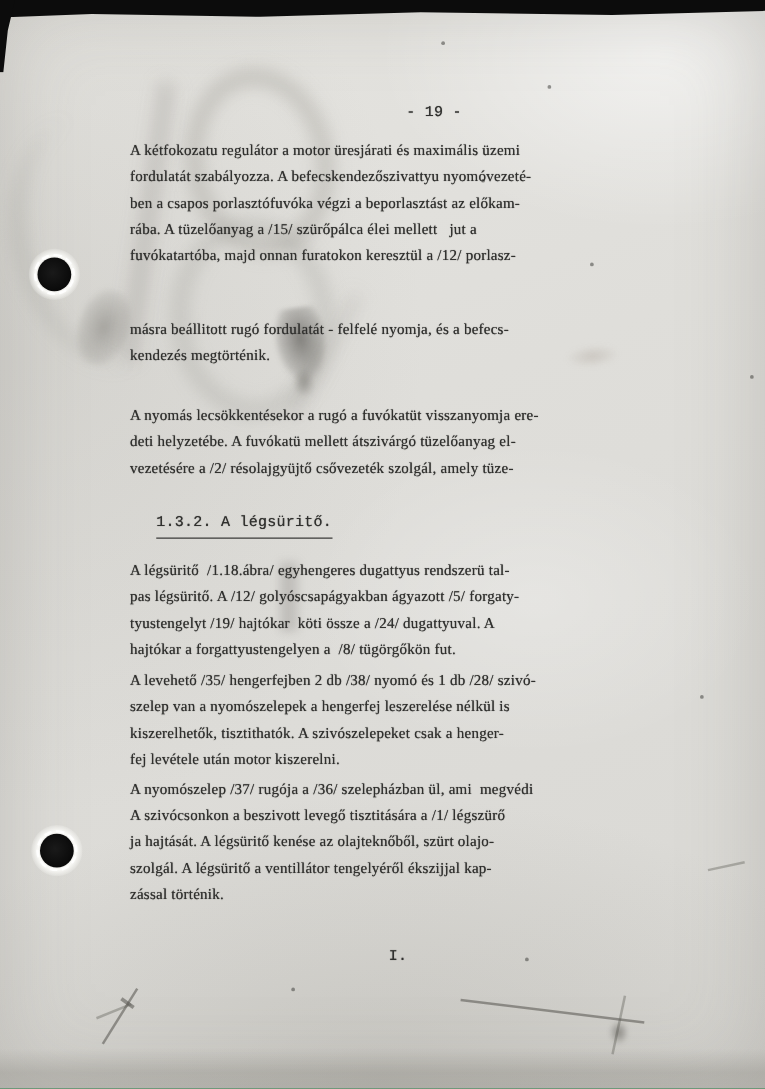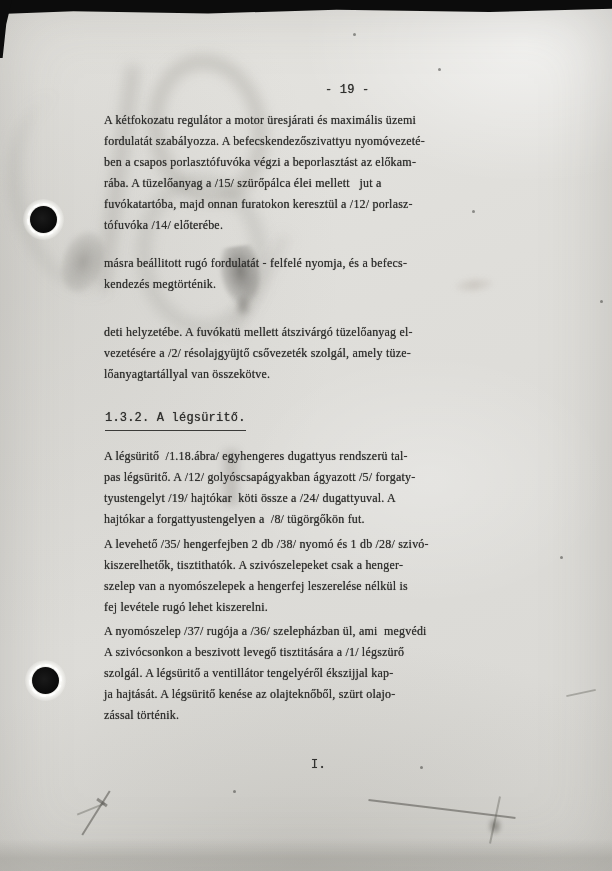--- a/index.html
+++ b/index.html
@@ -45,21 +45,21 @@
   
   .textlayer{position:absolute;inset:0;color:#30302e;}
   .line{
     white-space:pre;font-size:12px;line-height:21px;letter-spacing:0.2px;
     text-shadow:0 0 0.7px rgba(46,46,44,0.85);
   }
   .para{position:absolute;left:104px;font-family:Liberation Serif, serif;}
   .pagenum{position:absolute;left:325px;top:80px;}
   .heading{position:absolute;left:105px;top:408px;}
   .heading .line{
-    display:inline-block;border-bottom:1.5px solid #3a3a38;padding-bottom:1px;
+    display:inline-block;border-bottom:1.5px solid #3a3a38;padding-bottom:1px;margin-left:20px;
   }
   .footer-num{position:absolute;left:311px;top:755px;}
   
   .ghost{position:absolute;filter:blur(7px);}
   .g-loop{border-radius:50%;border:12px solid rgba(146,144,138,0.38);background:transparent;}
   .g-stroke{background:rgba(146,144,138,0.36);}
   .g-arc{border-radius:50%;border-left:10px solid rgba(150,148,142,0.3);border-top:none;border-right:none;border-bottom:none;}
   .smudge{position:absolute;}
   .fingerprint{
     left:62px;top:230px;width:42px;height:64px;transform:rotate(18deg);
@@ -148,56 +148,55 @@
   <div class="textlayer">
 
     <div class="pagenum line">- 19 -</div>
 
     <div class="para" style="top:110px">
       <div class="line">A kétfokozatu regulátor a motor üresjárati és maximális üzemi</div>
       <div class="line">fordulatát szabályozza. A befecskendezőszivattyu nyomóvezeté-</div>
       <div class="line">ben a csapos porlasztófuvóka végzi a beporlasztást az előkam-</div>
       <div class="line">rába. A tüzelőanyag a /15/ szürőpálca élei mellett   jut a</div>
       <div class="line">fuvókatartóba, majd onnan furatokon keresztül a /12/ porlasz-</div>
-      <div class="line">tófuvóka /14/ előterébe.</div>
     </div>
 
     <div class="para" style="top:253px">
       <div class="line">másra beállitott rugó fordulatát - felfelé nyomja, és a befecs-</div>
       <div class="line">kendezés megtörténik.</div>
     </div>
 
     <div class="para" style="top:322px">
+      <div class="line">A nyomás lecsökkentésekor a rugó a fuvókatüt visszanyomja ere-</div>
       <div class="line">deti helyzetébe. A fuvókatü mellett átszivárgó tüzelőanyag el-</div>
       <div class="line">vezetésére a /2/ résolajgyüjtő csővezeték szolgál, amely tüze-</div>
-      <div class="line">lőanyagtartállyal van összekötve.</div>
     </div>
 
     <div class="heading">
       <span class="line">1.3.2. A légsüritő.</span>
     </div>
 
     <div class="para" style="top:446px">
       <div class="line">A légsüritő  /1.18.ábra/ egyhengeres dugattyus rendszerü tal-</div>
       <div class="line">pas légsüritő. A /12/ golyóscsapágyakban ágyazott /5/ forgaty-</div>
       <div class="line">tyustengelyt /19/ hajtókar  köti össze a /24/ dugattyuval. A</div>
       <div class="line">hajtókar a forgattyustengelyen a  /8/ tügörgőkön fut.</div>
     </div>
 
     <div class="para" style="top:534px">
       <div class="line">A levehető /35/ hengerfejben 2 db /38/ nyomó és 1 db /28/ szivó-</div>
+      <div class="line">szelep van a nyomószelepek a hengerfej leszerelése nélkül is</div>
       <div class="line">kiszerelhetők, tisztithatók. A szivószelepeket csak a henger-</div>
-      <div class="line">szelep van a nyomószelepek a hengerfej leszerelése nélkül is</div>
-      <div class="line">fej levétele rugó lehet kiszerelni.</div>
+      <div class="line">fej levétele után motor kiszerelni.</div>
     </div>
 
     <div class="para" style="top:621px">
       <div class="line">A nyomószelep /37/ rugója a /36/ szelepházban ül, ami  megvédi</div>
       <div class="line">A szivócsonkon a beszivott levegő tisztitására a /1/ légszürő</div>
+      <div class="line">ja hajtását. A légsüritő kenése az olajteknőből, szürt olajo-</div>
       <div class="line">szolgál. A légsüritő a ventillátor tengelyéről ékszijjal kap-</div>
-      <div class="line">ja hajtását. A légsüritő kenése az olajteknőből, szürt olajo-</div>
       <div class="line">zással történik.</div>
     </div>
 
     <div class="footer-num line">I.</div>
 
   </div>
 </div>
 
 </body></html>

